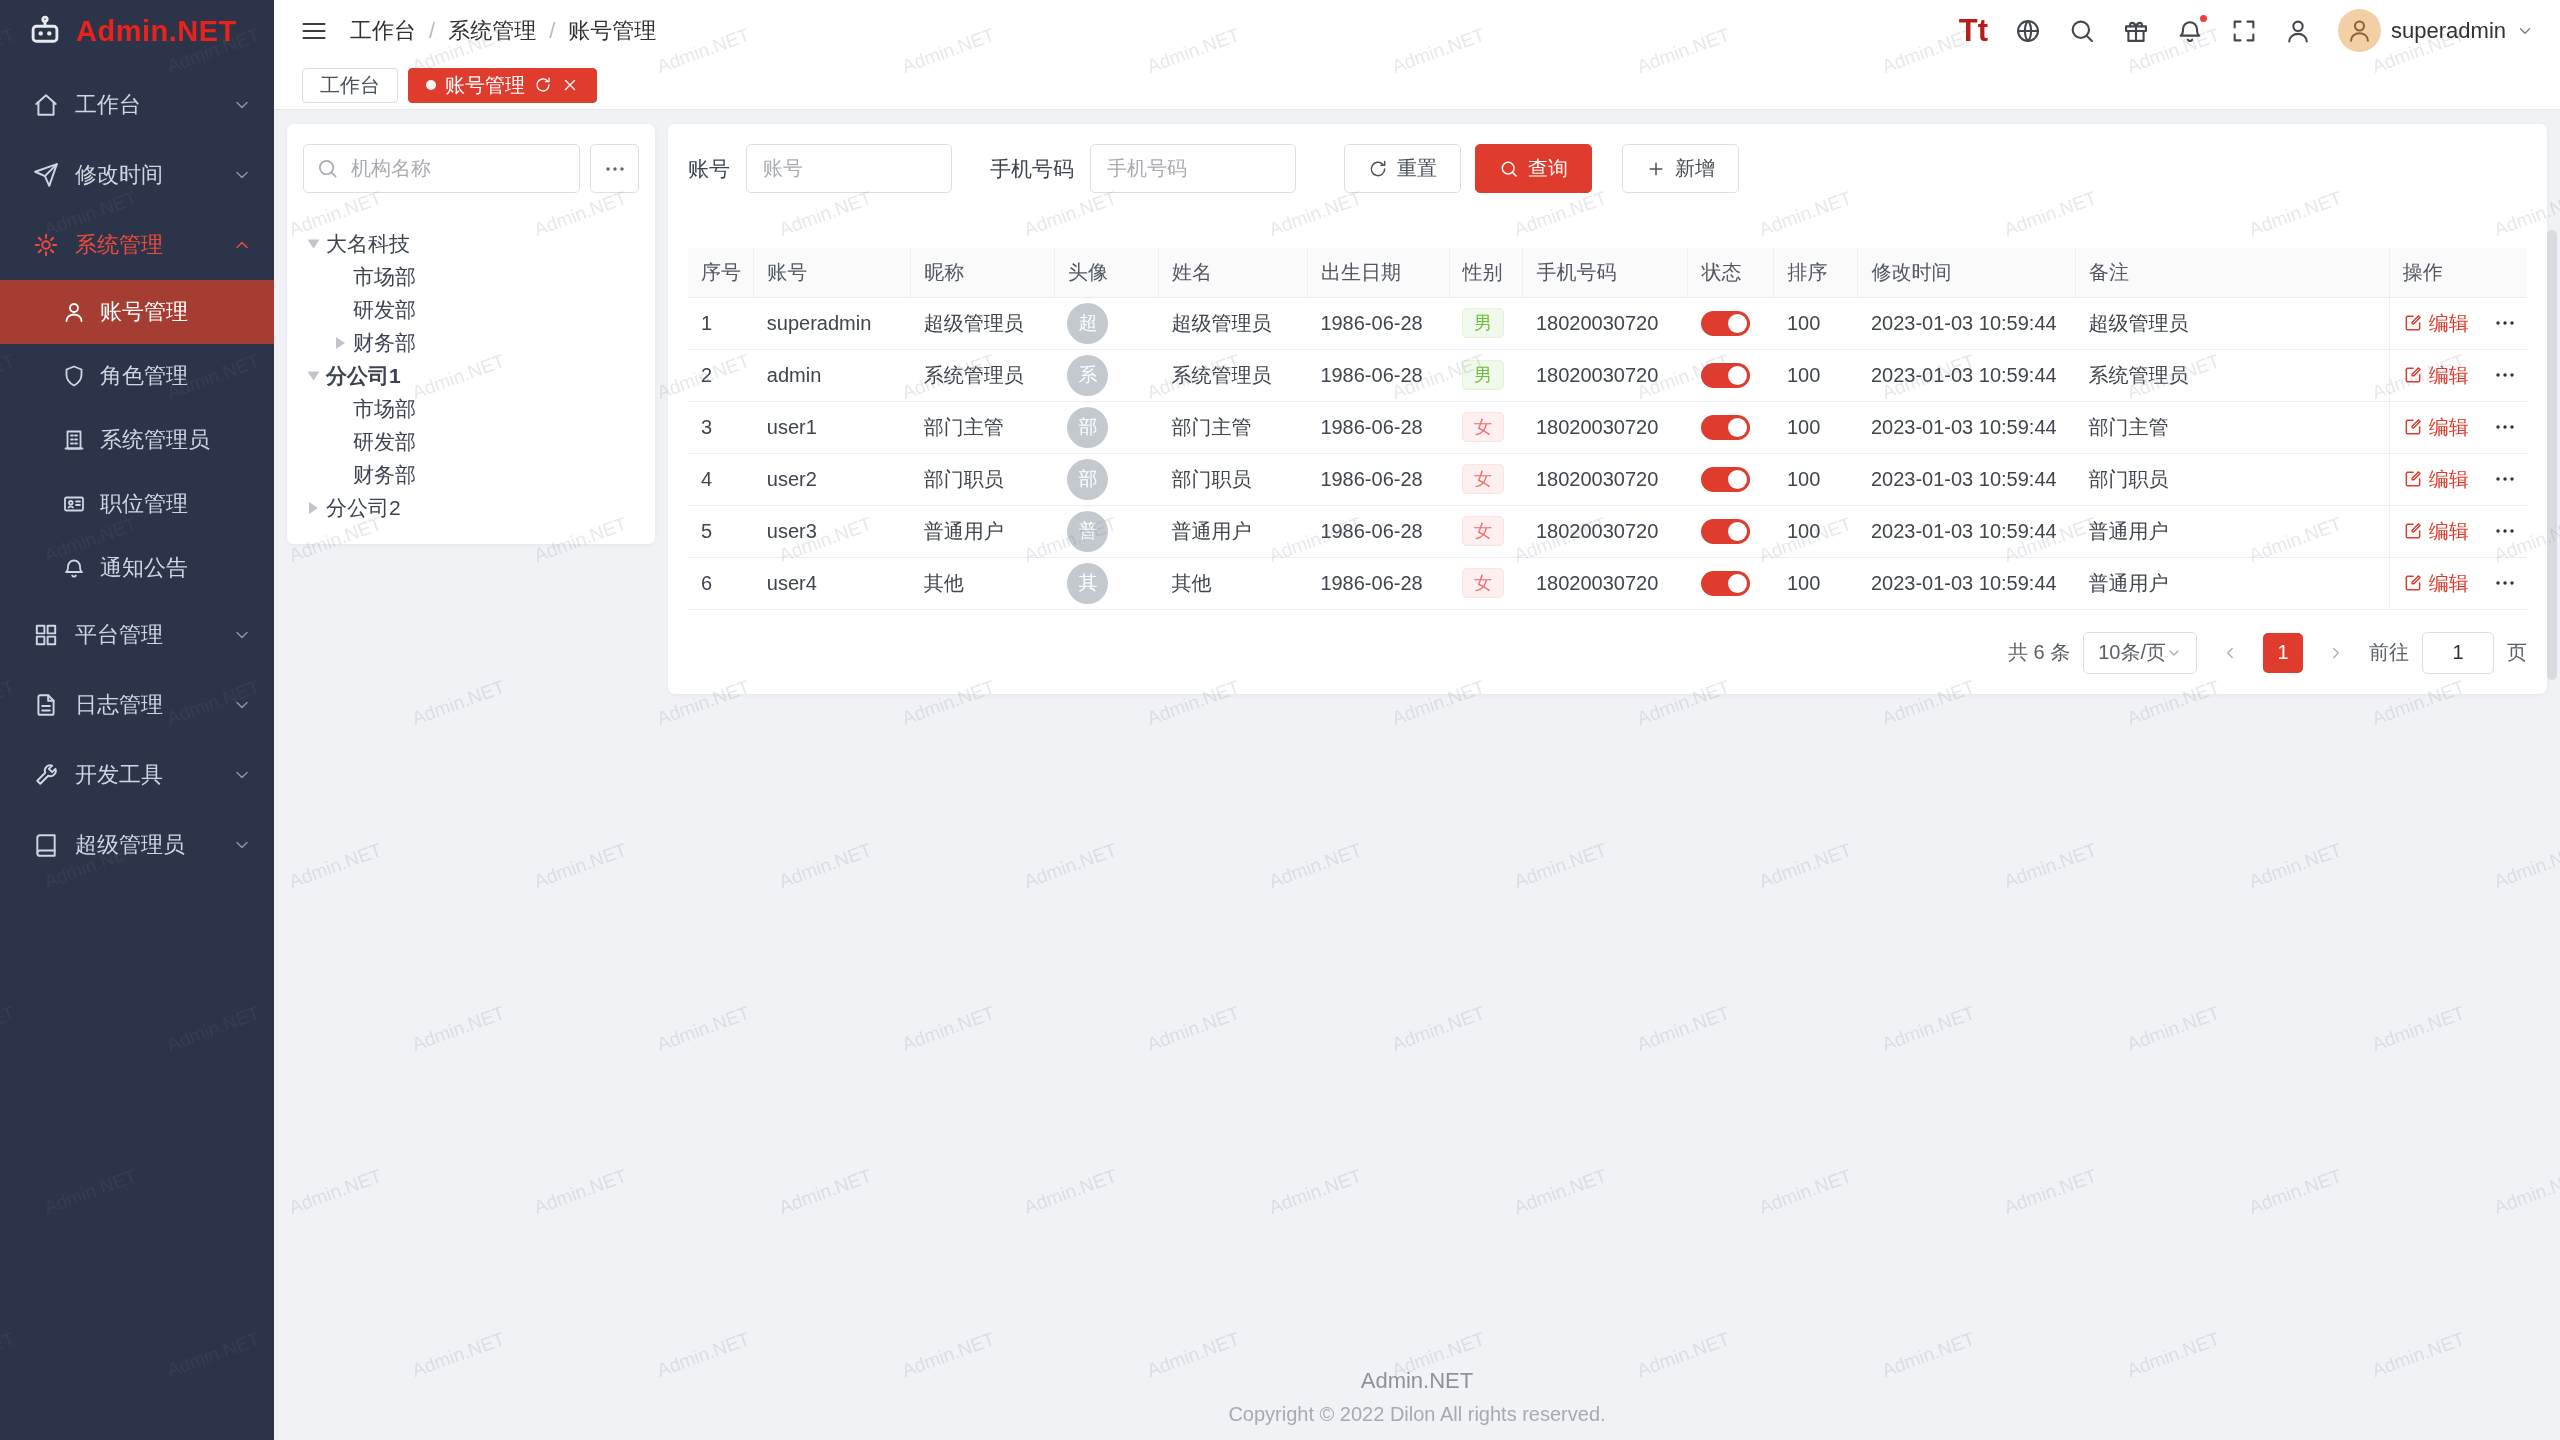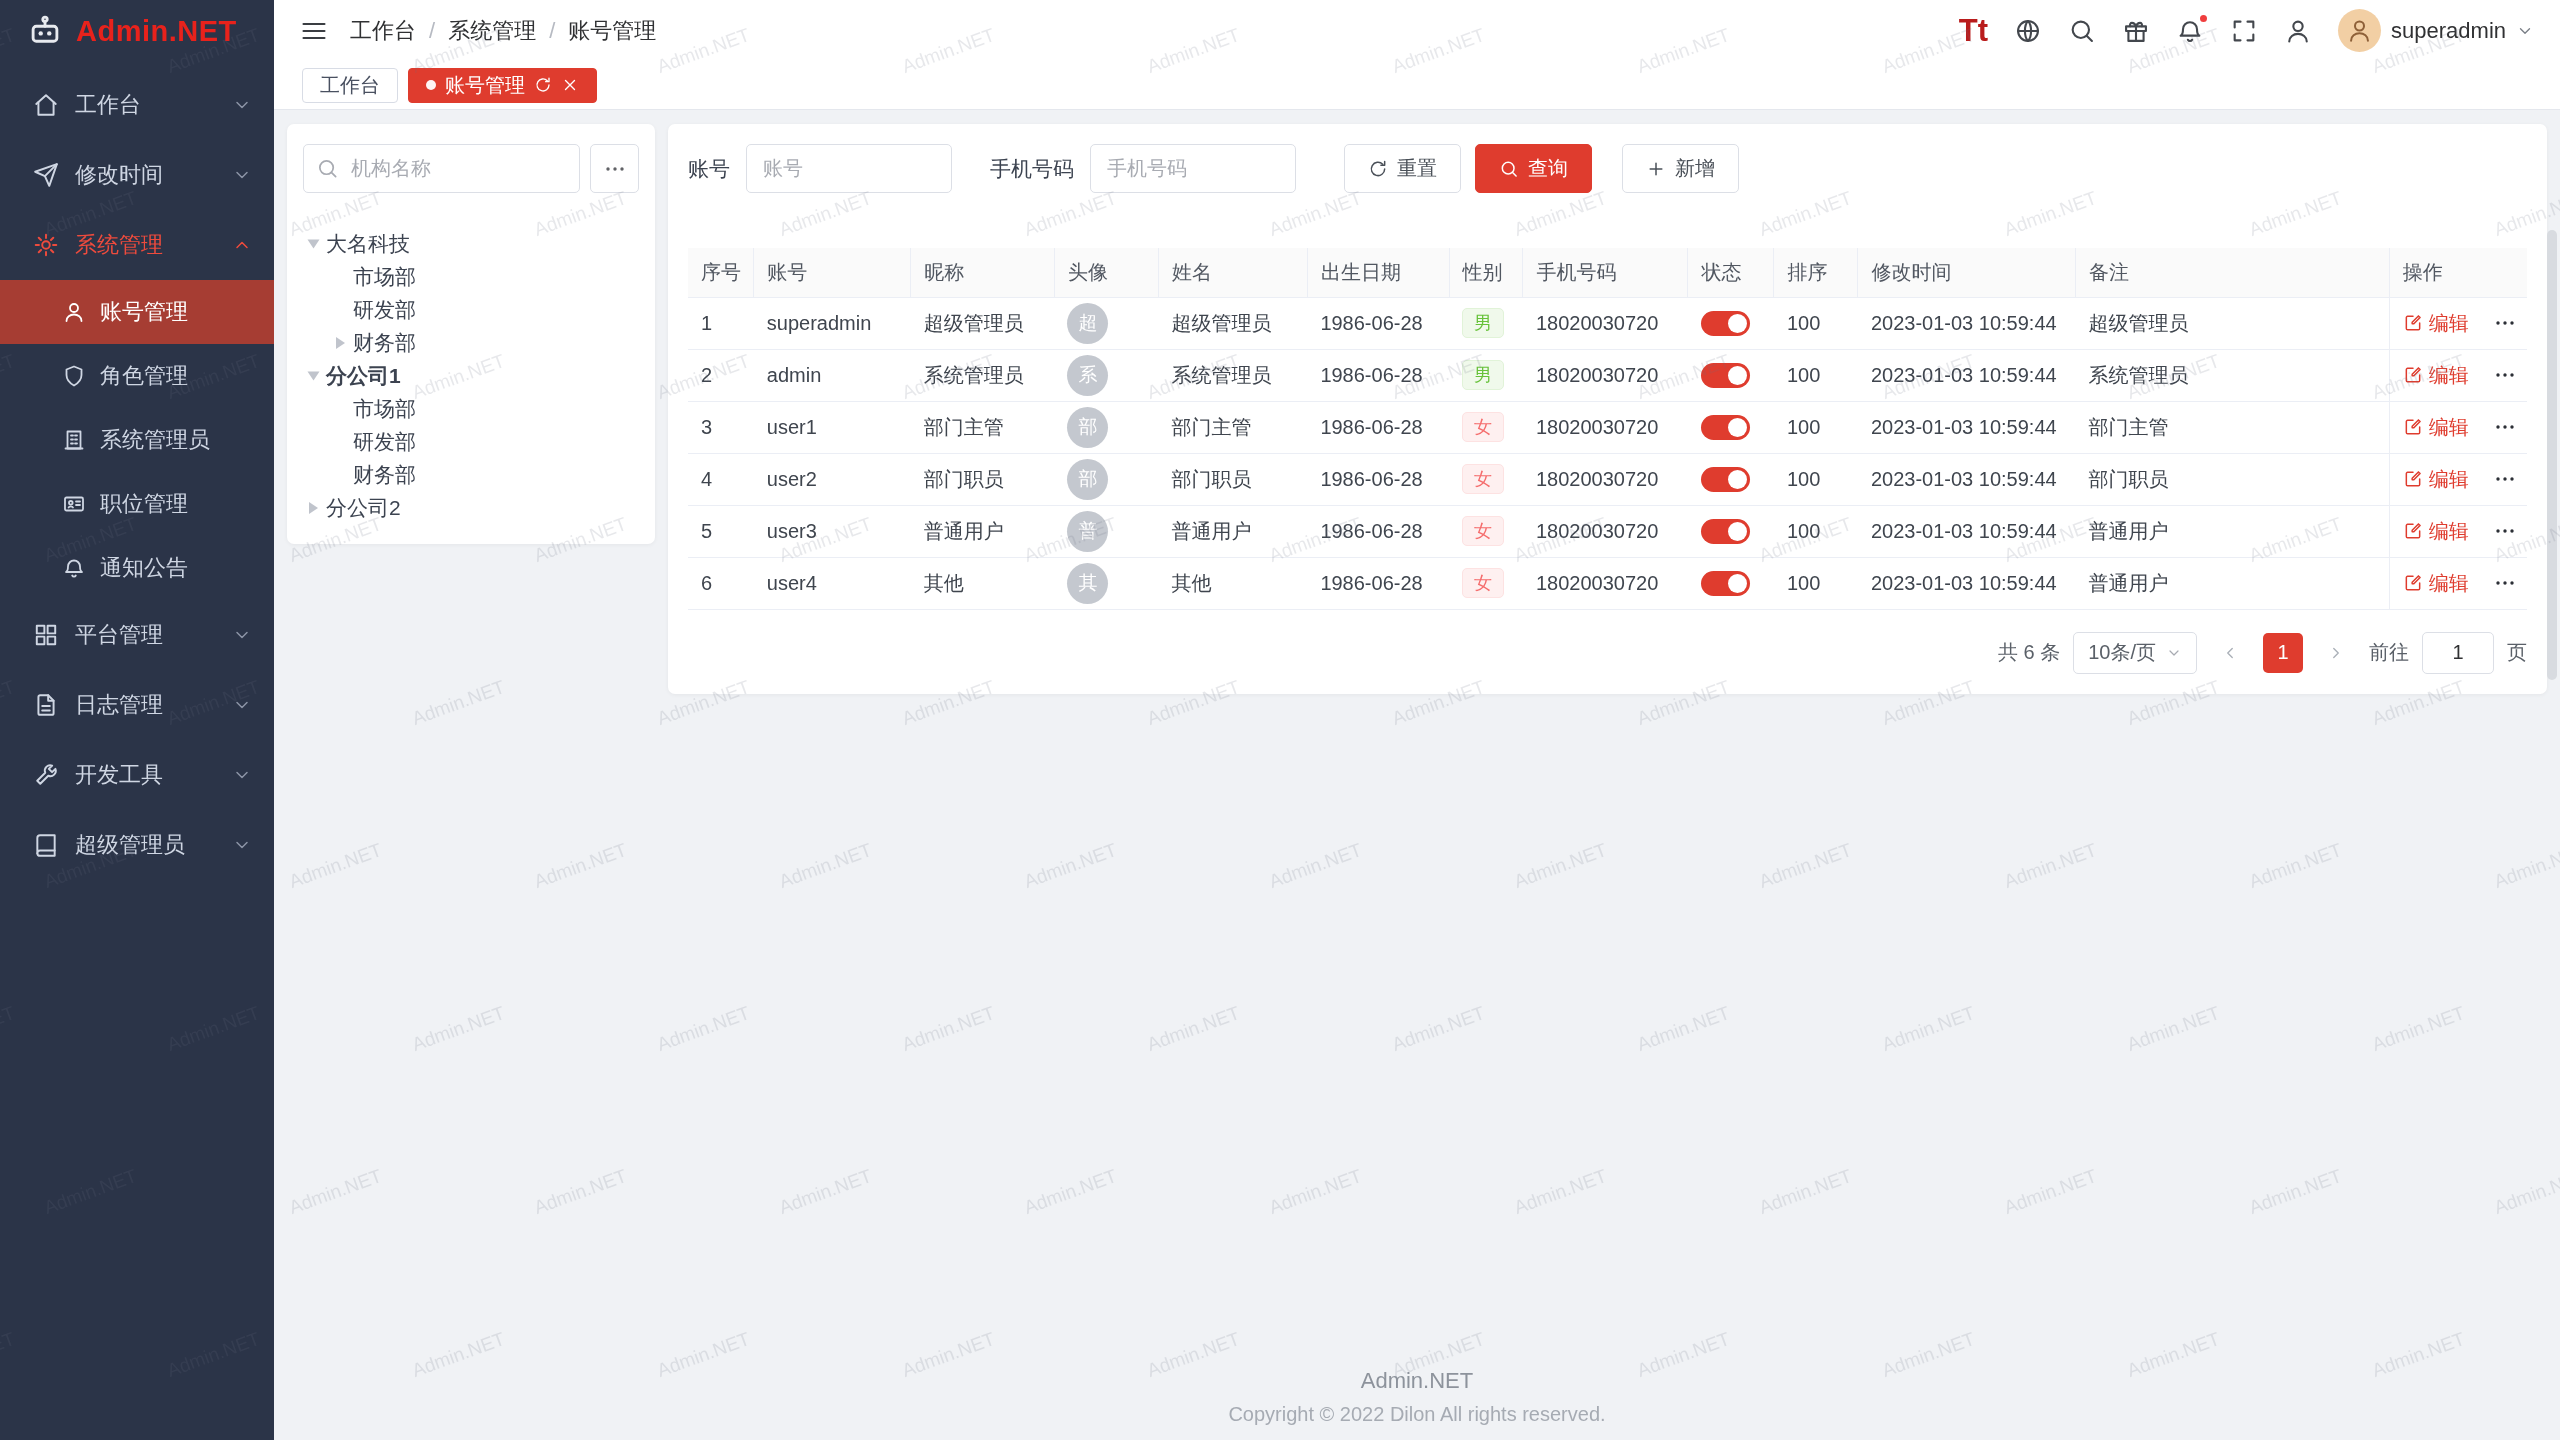--- a/index.html
+++ b/index.html
@@ -90,21 +90,21 @@
 .badge.male{background:#f0f9eb;border:1px solid #e1f3d8;color:#67c23a}
 .badge.female{background:#fef0f0;border:1px solid #fde2e2;color:#f56c6c}
 .switch{display:inline-block;width:49px;height:25px;border-radius:13px;background:#df3c2e;position:relative;vertical-align:middle;cursor:pointer}
 .switch::after{content:"";position:absolute;right:3px;top:3px;width:19px;height:19px;border-radius:50%;background:#fff}
 .op-edit{display:inline-flex;align-items:center;gap:6px;color:#df3c2e;cursor:pointer;vertical-align:middle}
 .op-ic{width:20px;height:20px}
 .op-more{width:24px;height:24px;color:#2b2f36;margin-left:24px;vertical-align:middle;cursor:pointer}
 
 
 .pagination{display:flex;align-items:center;justify-content:flex-end;gap:13px;margin-top:22px;font-size:20px;color:#5a6068}
-.page-size{height:42px;border:1px solid #dcdfe6;border-radius:5px;display:inline-flex;align-items:center;gap:10px;padding:0 14px;cursor:pointer;background:#fff}
+.page-size{height:42px;border:1px solid #dcdfe6;border-radius:5px;display:inline-flex;align-items:center;gap:0;padding:0 14px;cursor:pointer;background:#fff}
 .sel-caret{width:16px;height:16px;color:#a8abb2}
 .page-btn{width:40px;height:40px;display:inline-flex;align-items:center;justify-content:center;color:#aab0b8;cursor:pointer}
 .pb-ic{width:18px;height:18px}
 .page-num{min-width:40px;height:40px;border-radius:5px;background:#df3c2e;color:#fff;display:inline-flex;align-items:center;justify-content:center;cursor:pointer}
 .goto-input{width:72px;height:42px;border:1px solid #dcdfe6;border-radius:5px;text-align:center;font-size:20px;outline:none;font-family:inherit;color:#303133;background:#fff}
 
 
 .footer{margin-top:auto;text-align:center;padding-bottom:14px}
 .footer-title{font-size:22px;color:#8d939c}
 .footer-copy{font-size:20px;color:#a6abb3;margin-top:9px}

